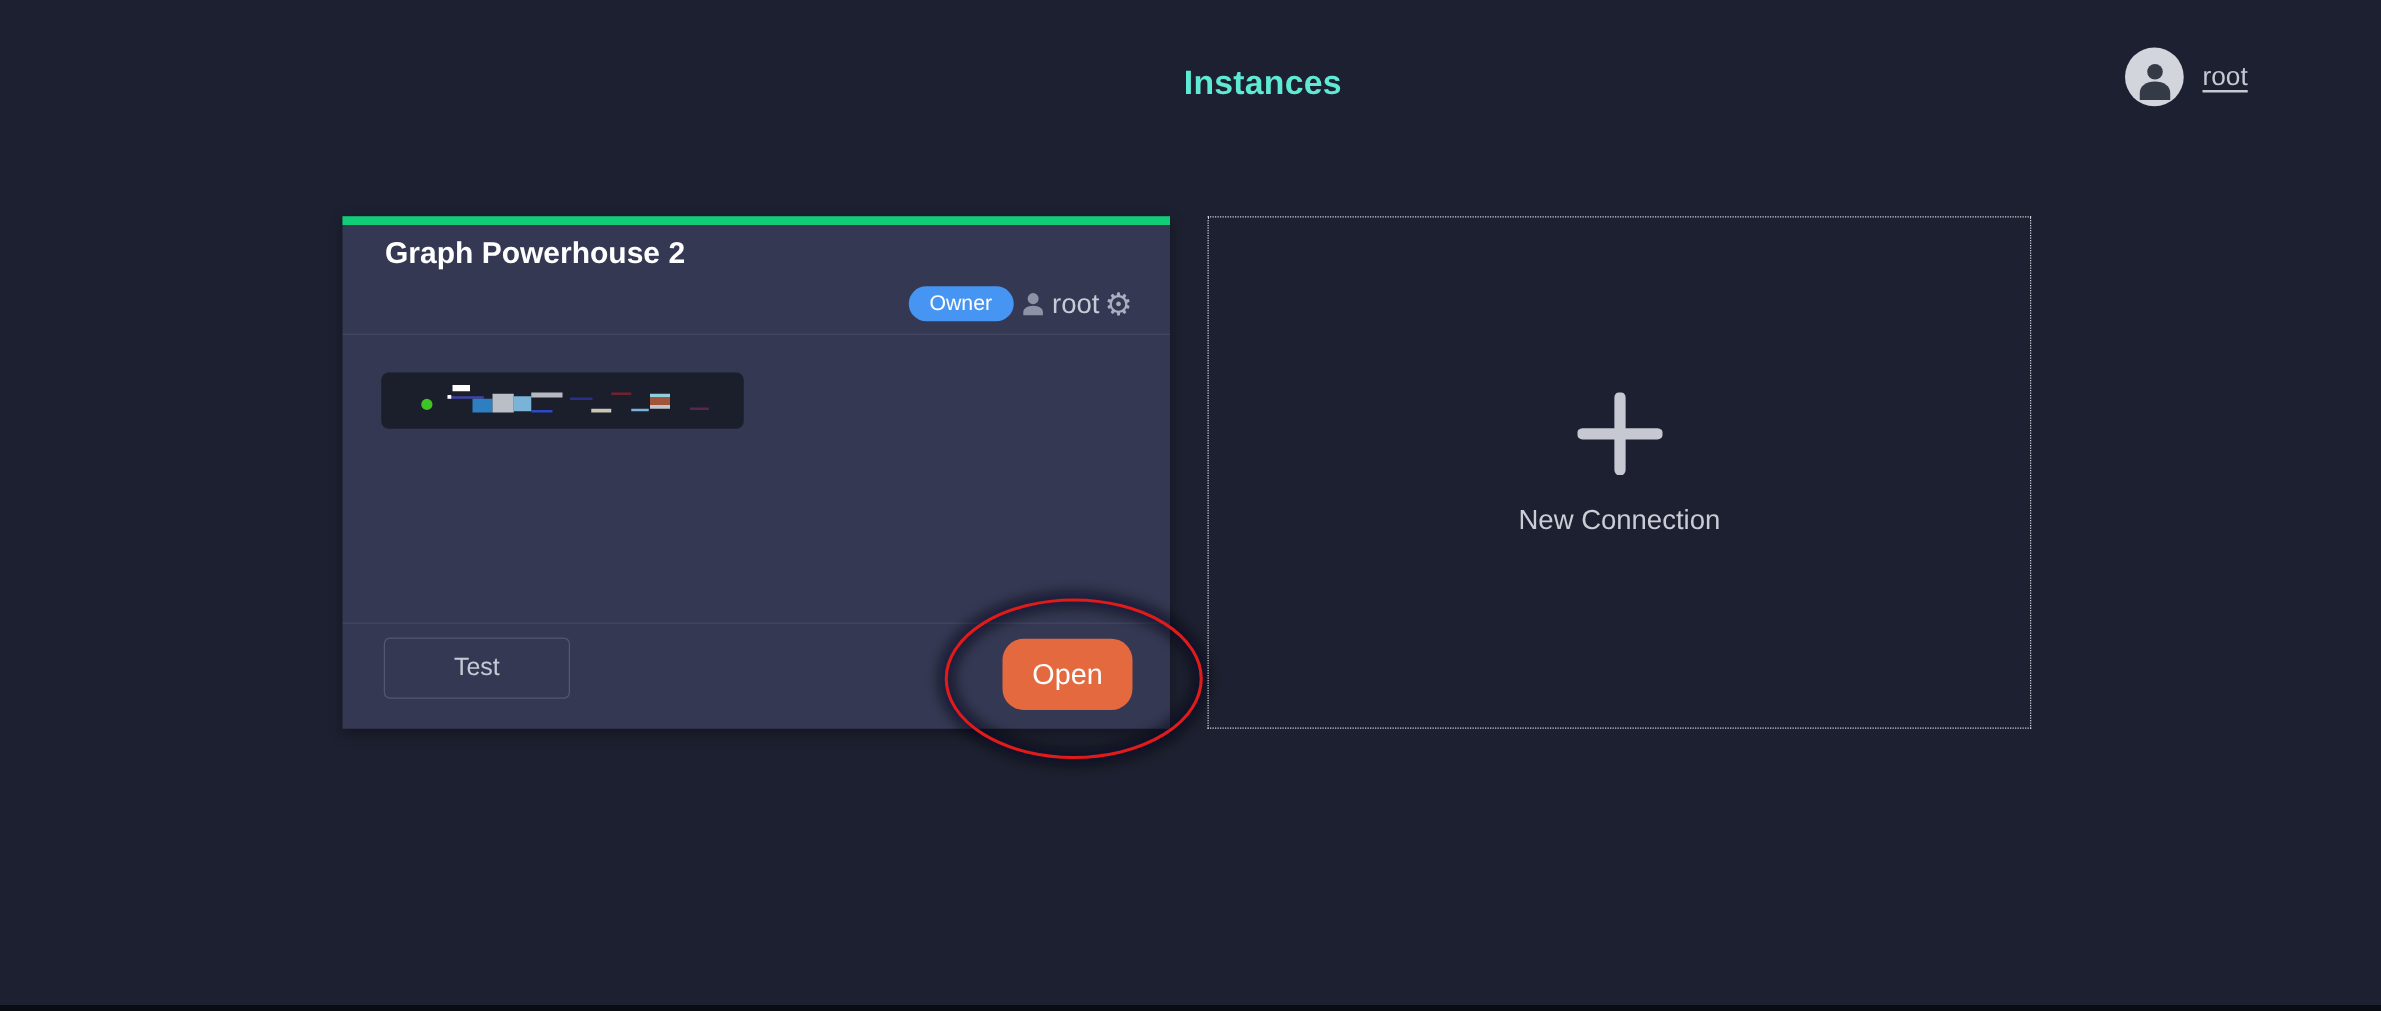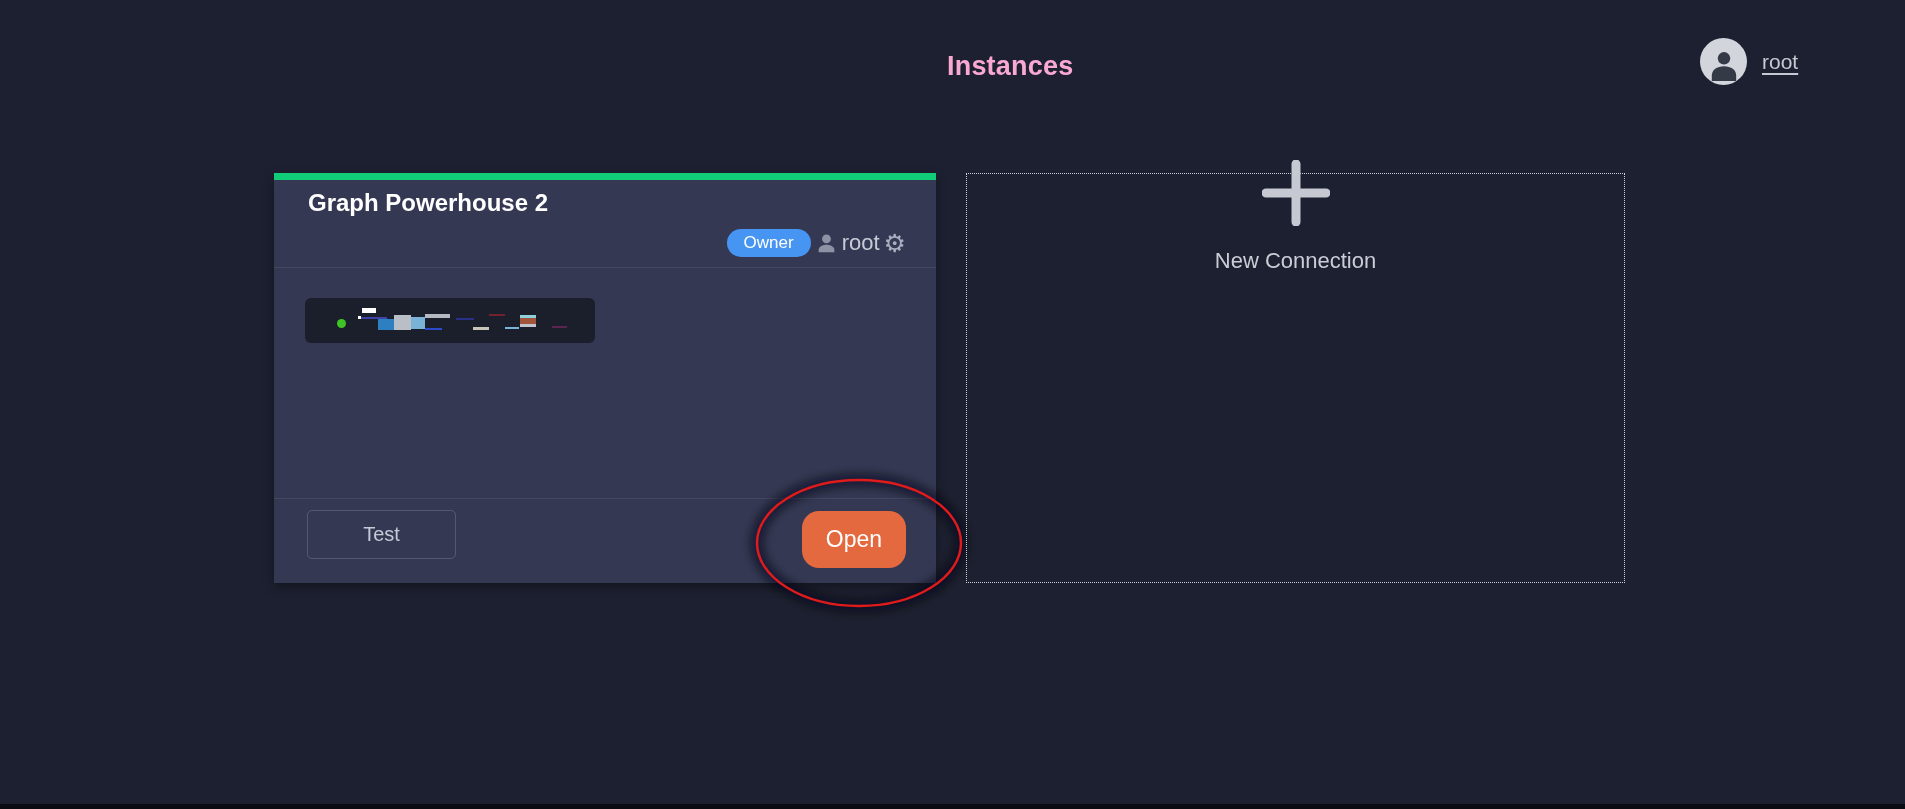--- a/index.html
+++ b/index.html
@@ -8,21 +8,21 @@
     position:relative;
     background:#1d2030;
     font-family:"Liberation Sans", sans-serif;
     overflow:hidden;
     color:#c7cad6;
   }
 
   
   .page-title {
     position:absolute; left:947px; top:51px;
-    font-size:27px; font-weight:bold; color:#f9a8d4;
+    font-size:27px; font-weight:bold; color:#5eead4;
     letter-spacing:.2px;
   }
   .user-area {
     position:absolute; left:1700px; top:38px;
     display:flex; align-items:center; gap:15px;
   }
   .avatar {
     width:47px; height:47px; border-radius:50%;
     background:#d3d5dc; overflow:hidden;
     display:flex; align-items:flex-end; justify-content:center;
@@ -100,21 +100,21 @@
     position:absolute; left:752px; top:474px;
     overflow:visible; pointer-events:none;
   }
 
   
   .new-connection {
     position:absolute; left:966px; top:173px;
     width:659px; height:410px;
     border:1px dotted #cdd0d8;
     display:flex; flex-direction:column;
-    align-items:center; 
+    align-items:center; justify-content:center;
     cursor:pointer;
   }
   .plus-icon { margin-bottom:18px; margin-top:-14px; }
   .new-connection-label { font-size:22px; color:#caccd6; }
 
   .bottom-bar {
     position:absolute; left:0; bottom:0; width:100%; height:5px;
     background:#0a0c14;
   }
 </style>

